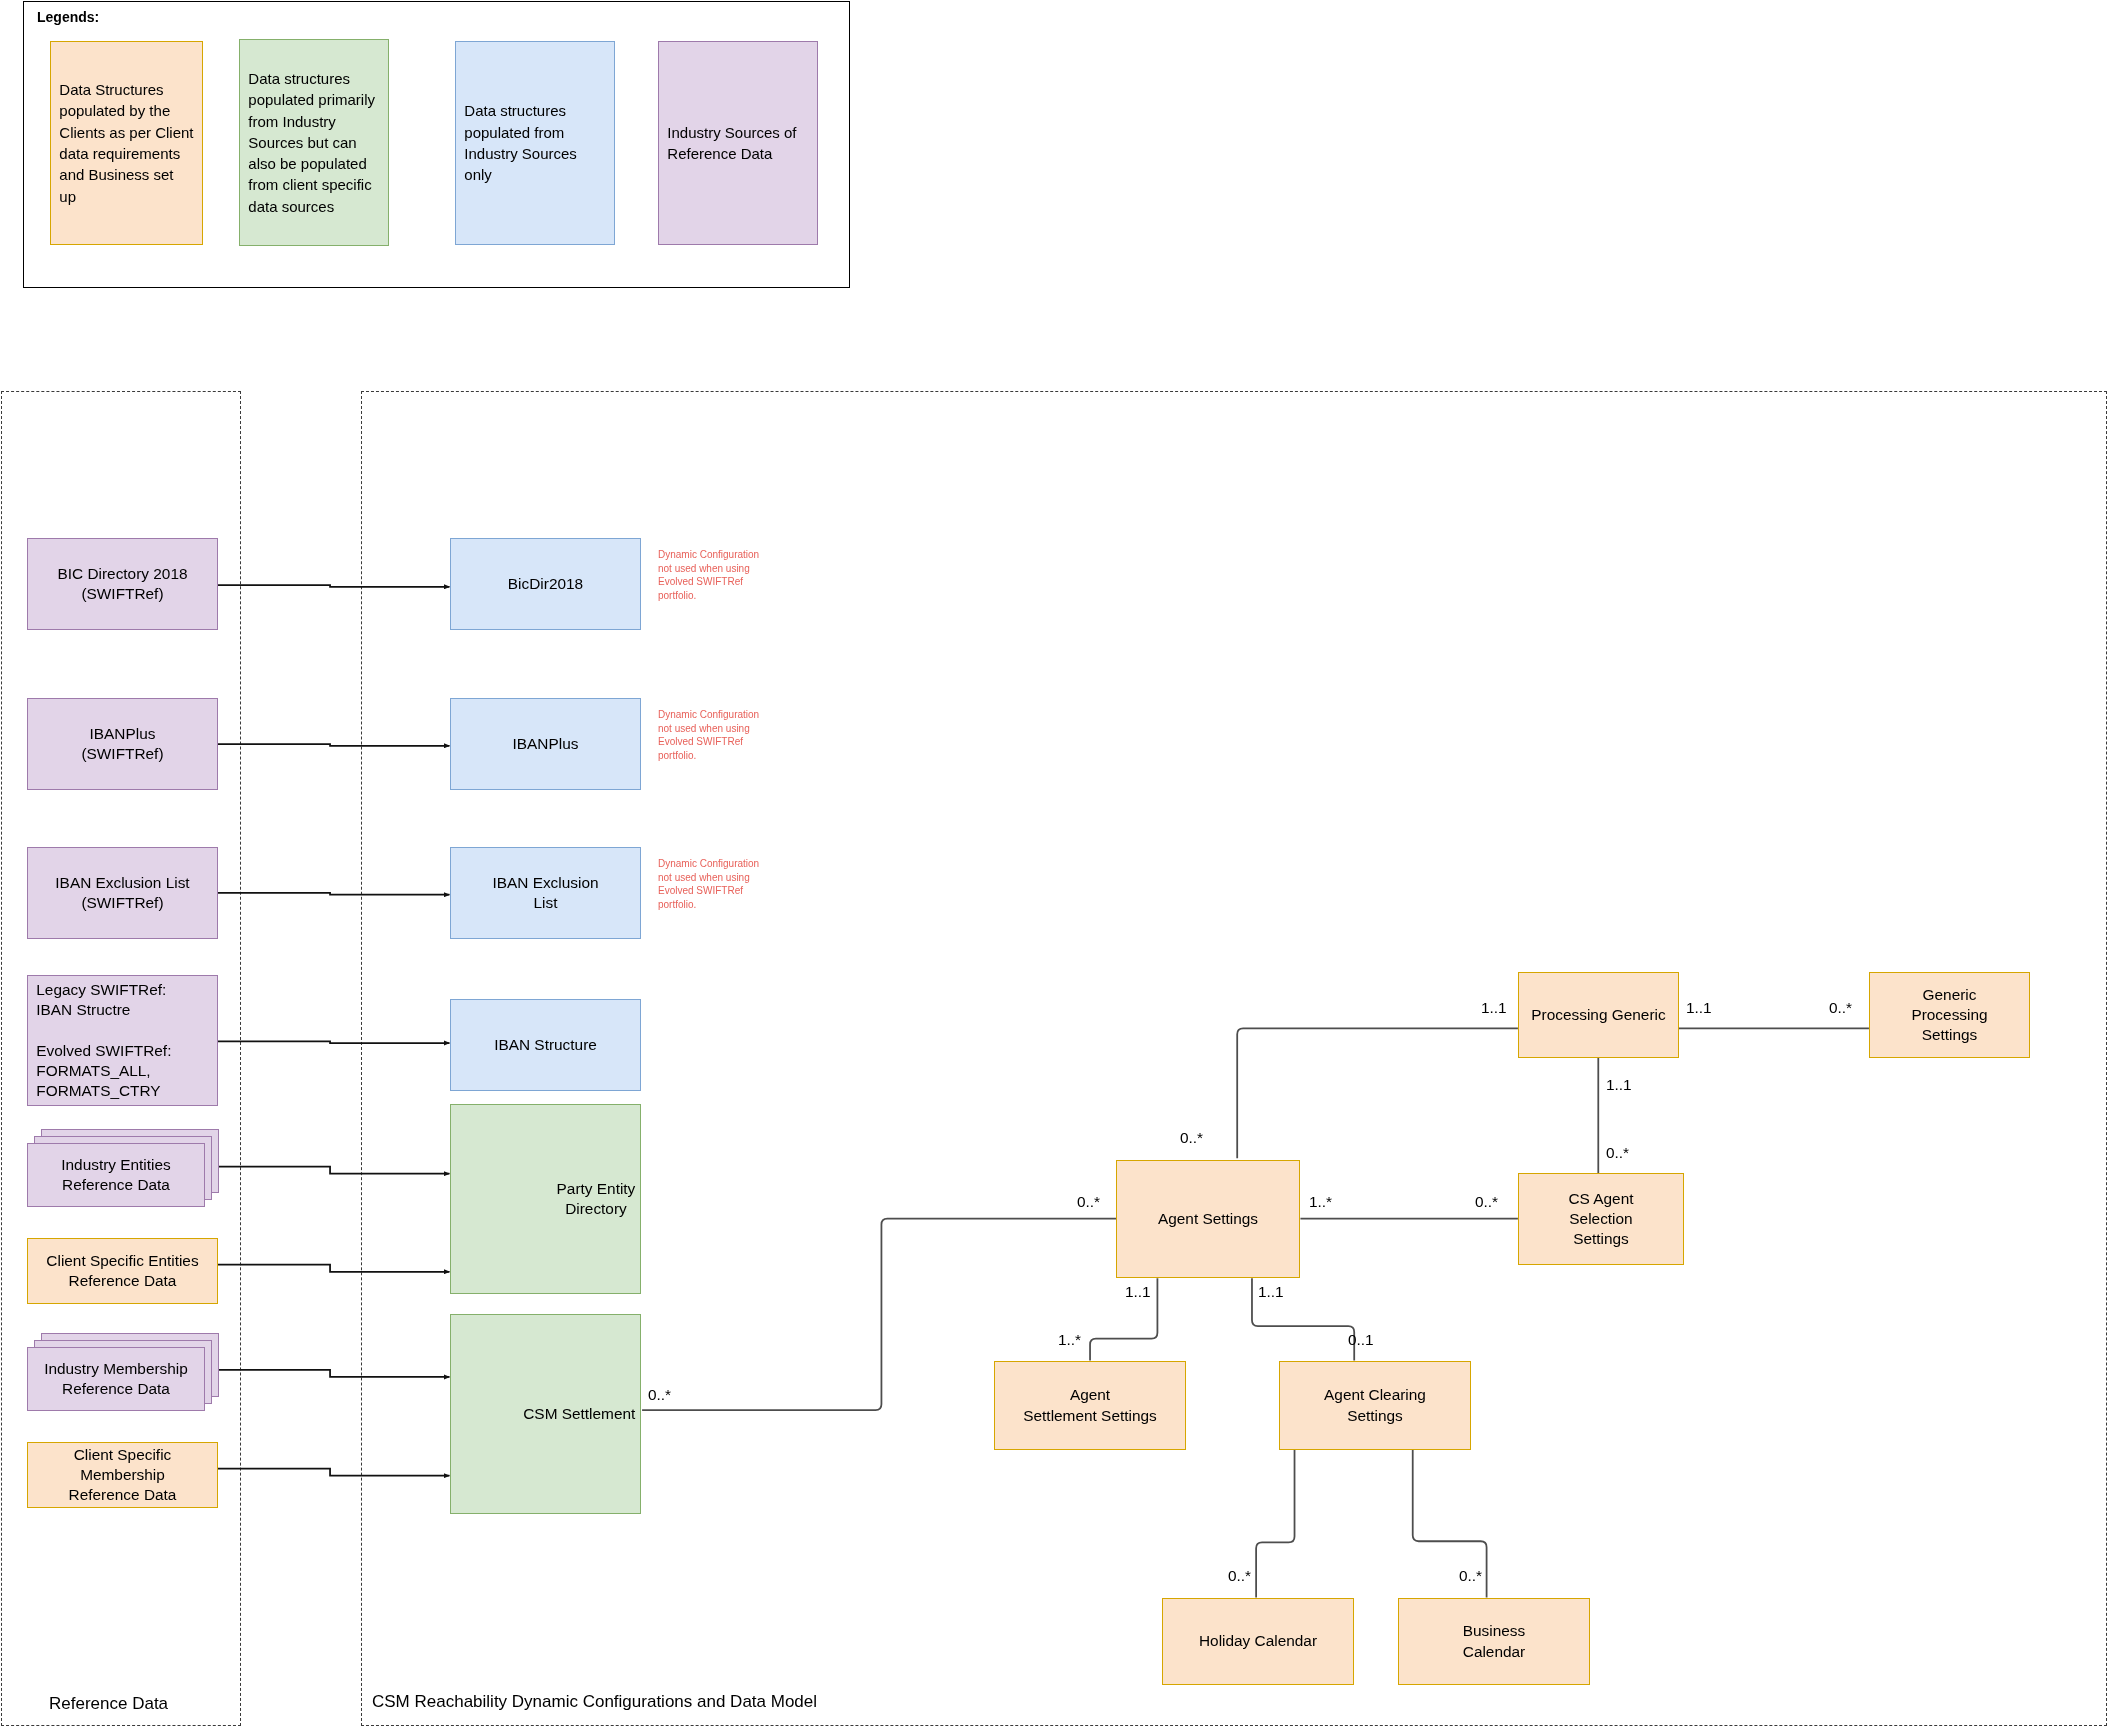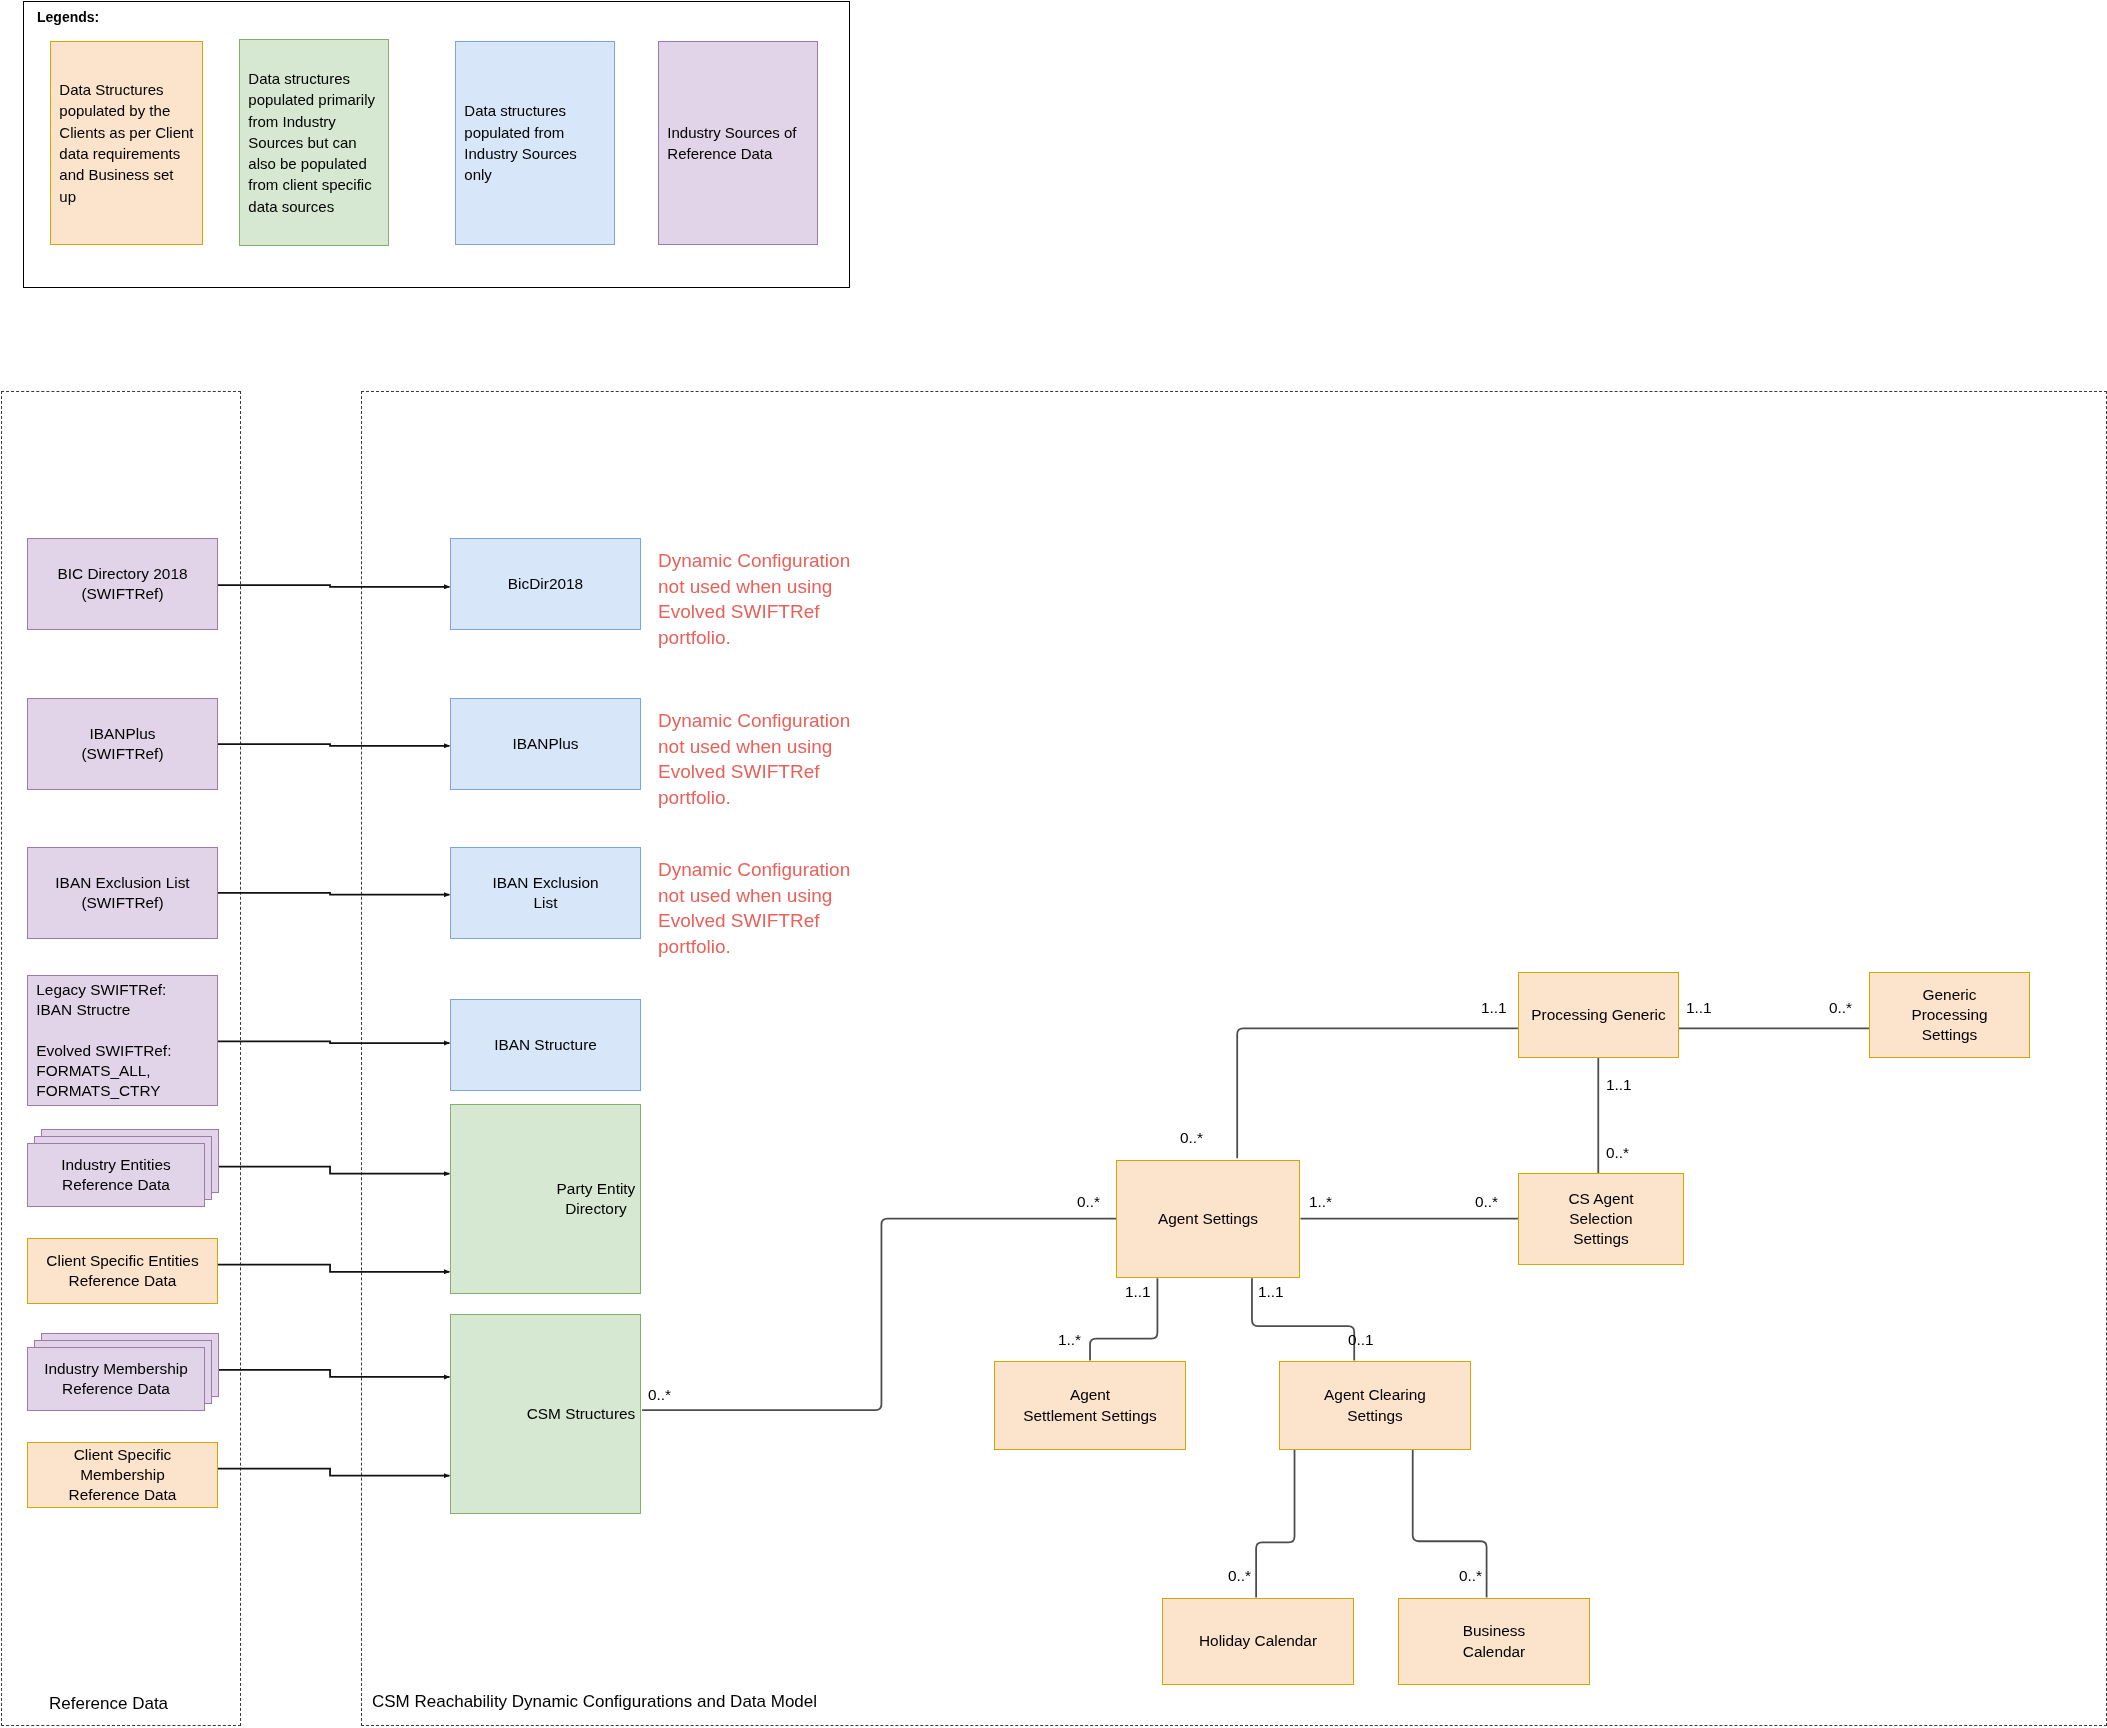--- a/index.html
+++ b/index.html
@@ -24,21 +24,21 @@
   .fill-orange{background:#fce3cb;border:1.2px solid #d6a600;}
   .fill-green {background:#d6e8d1;border:1.2px solid #85b06b;justify-content:flex-end;}
   .fill-blue  {background:#d7e6f9;border:1.2px solid #7ea6d4;}
   .fill-purple{background:#e2d4e8;border:1.2px solid #9e7aab;}
 
   
   .stack{position:absolute;}
   .stack .sheet{position:absolute;box-sizing:border-box;background:#e2d4e8;border:1.2px solid #9e7aab;}
 
   
-  .note{position:absolute;color:#e8615a;font-size:19px;line-height:1.35;white-space:pre-line;}
+  .note{position:absolute;color:#e8615a;font-size:10px;line-height:1.35;white-space:pre-line;}
 
   
   .mult{position:absolute;font-size:15.4px;color:#000;white-space:nowrap;}
 
   
   #wires{position:absolute;left:0;top:0;width:2108px;height:1728px;pointer-events:none;}
 </style>
 </head>
 <body>
 
@@ -176,21 +176,21 @@
     <span>IBAN Exclusion
 List</span>
   </div>
 
   <div class="node fill-green" style="left:450px;top:1104px;width:191px;height:190px;">
     <span>Party Entity
 Directory</span>
   </div>
 
   <div class="node fill-green" style="left:450px;top:1314px;width:191px;height:200px;">
-    <span>CSM Structures</span>
+    <span>CSM Settlement</span>
   </div>
 
   <div class="note" style="left:658px;top:548px;">Dynamic Configuration
 not used when using
 Evolved SWIFTRef
 portfolio.</div>
   <div class="note" style="left:658px;top:708px;">Dynamic Configuration
 not used when using
 Evolved SWIFTRef
 portfolio.</div>

